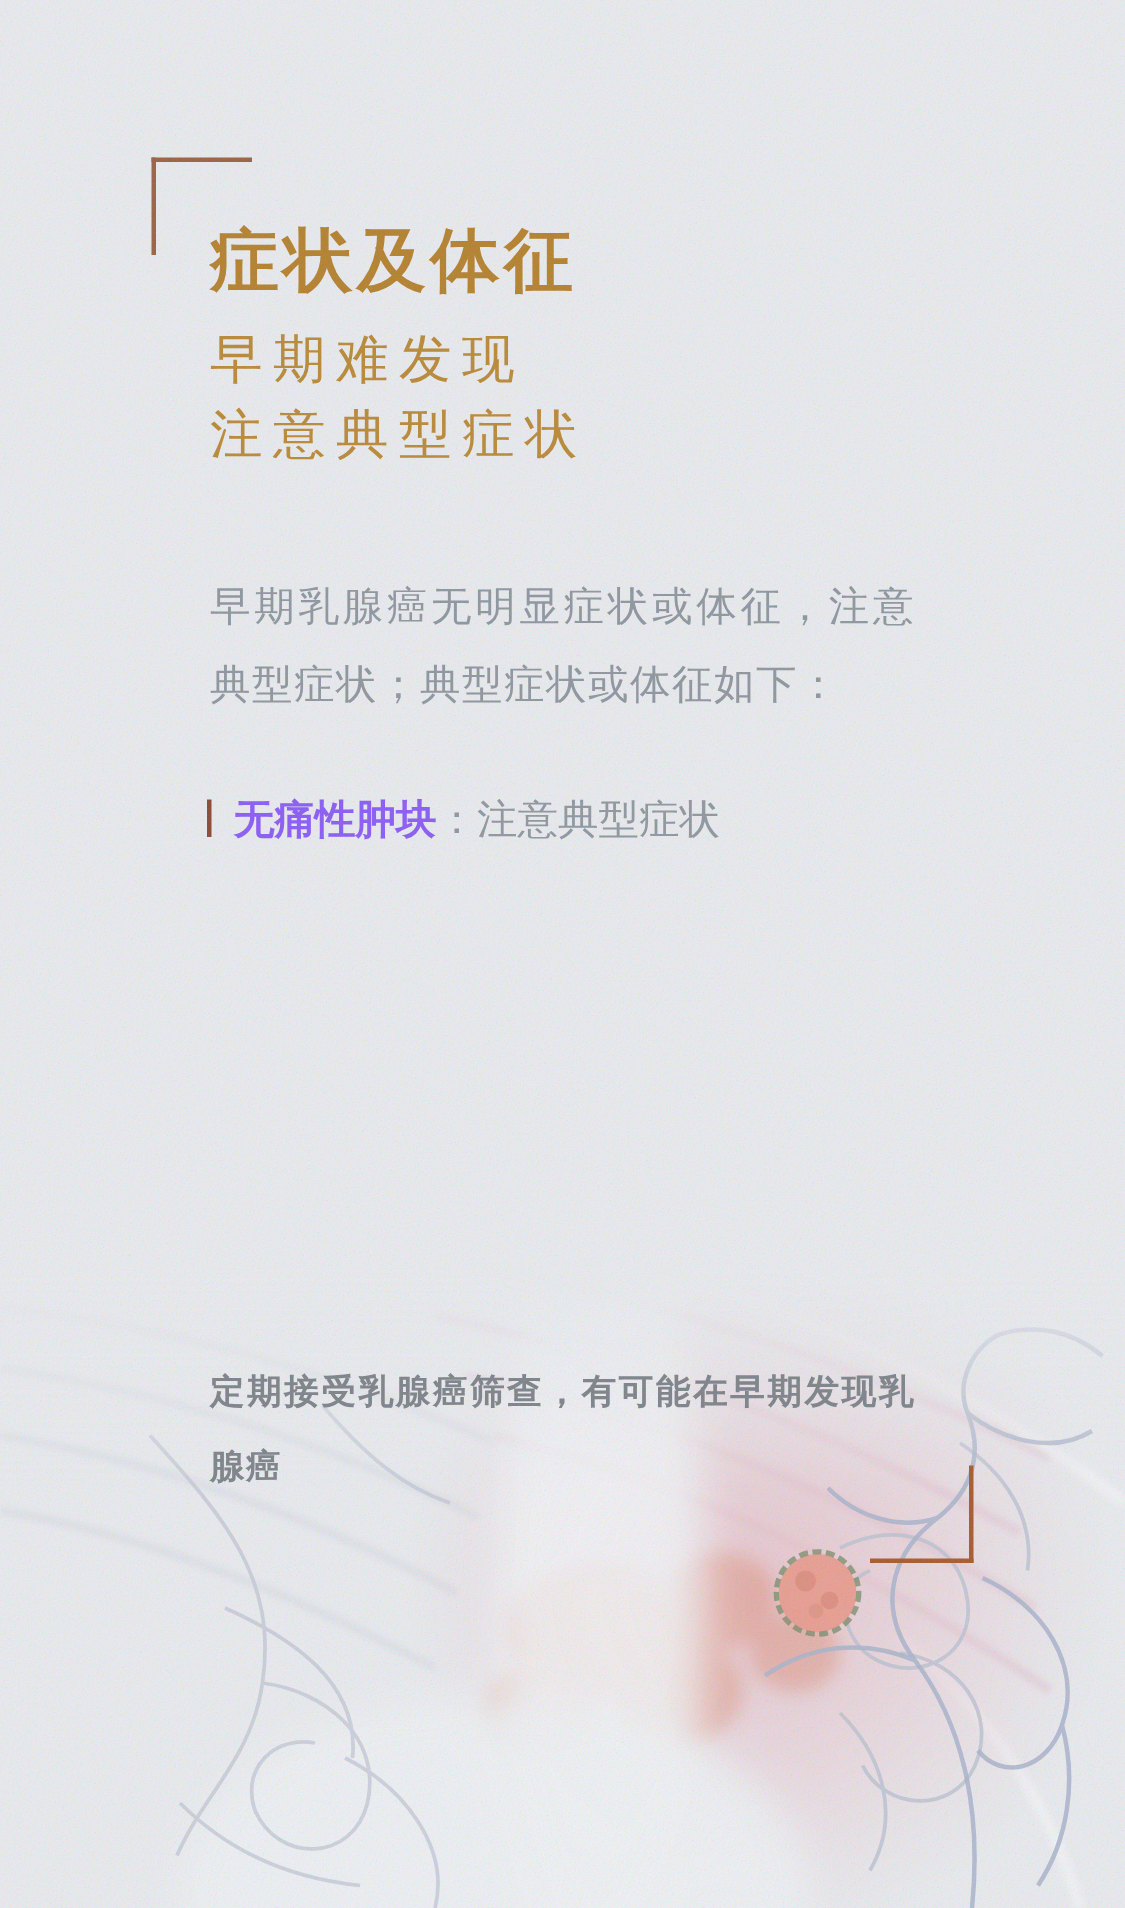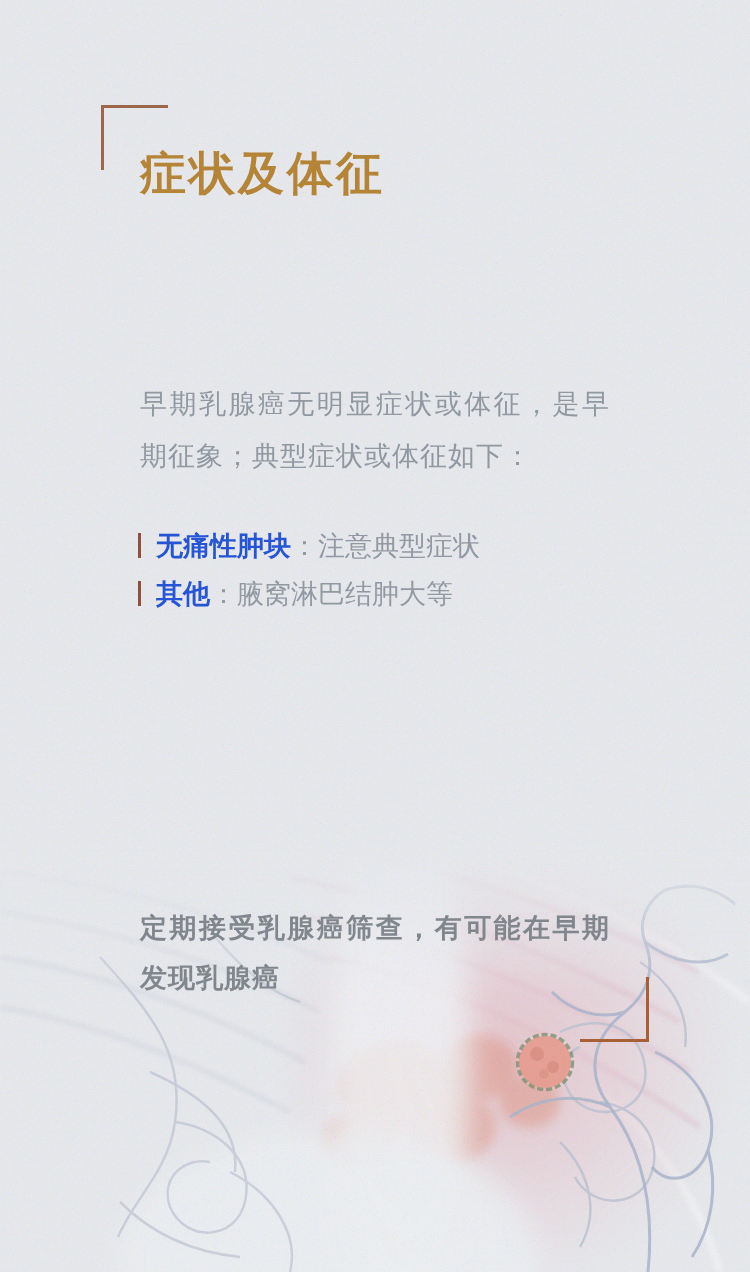--- a/index.html
+++ b/index.html
@@ -57,25 +57,25 @@
     text-indent:16px;
     width:512px;
   }
   .symptom-item:nth-child(3){width:524px;}
   .symptom-item:nth-child(4){width:500px;}
   .marker{
     display:inline-block;width:3px;height:25px;
     background:#8d4837;margin-right:15px;
     vertical-align:-3px;
   }
-  .term{font-weight:700;color:#1d4ed8;}
+  .term{font-weight:700;color:#8b5cf6;font-family:Liberation Mono, monospace;}
 
   .footer-note{
     position:absolute;left:140px;top:903px;width:470px;
-    font-size:27px;line-height:50px;font-weight:700;
+    font-size:23px;line-height:50px;font-weight:700;
     color:#7e838b;letter-spacing:1px;
     text-align:justify;
   }
 </style>
 </head>
 <body>
 
 <div class="page">
 
   <svg class="anatomy" width="750" height="430" viewBox="0 0 750 430" aria-hidden="true">
@@ -171,29 +171,30 @@
       <rect x="0" y="0" width="750" height="150" fill="url(#fadeTop)"></rect>
     </g>
   </svg>
 
   <div class="layer">
 
     <div class="bracket-tl"></div>
 
     <div class="title">症状及体征</div>
 
-
-    <div class="intro">早期乳腺癌无明显症状或体征，是早期征象；典型症状或体征如下：</div>
+    <div class="subtitle">
+      <div>早期难发现</div>
+      <div>注意典型症状</div>
+    </div>
+
+    <div class="intro">早期乳腺癌无明显症状或体征，注意典型症状；典型症状或体征如下：</div>
 
     <div class="symptoms">
       <div class="symptom-item">
         <span class="marker"></span><span class="term">无痛性肿块</span><span class="desc">：注意典型症状</span>
-      </div>
-      <div class="symptom-item">
-        <span class="marker"></span><span class="term">其他</span><span class="desc">：腋窝淋巴结肿大等</span>
       </div>
     </div>
 
     <div class="footer-note">定期接受乳腺癌筛查，有可能在早期发现乳腺癌</div>
 
     <div class="bracket-br"></div>
   </div>
 
   <svg class="noise" width="750" height="1272" aria-hidden="true">
     <filter id="nz">

